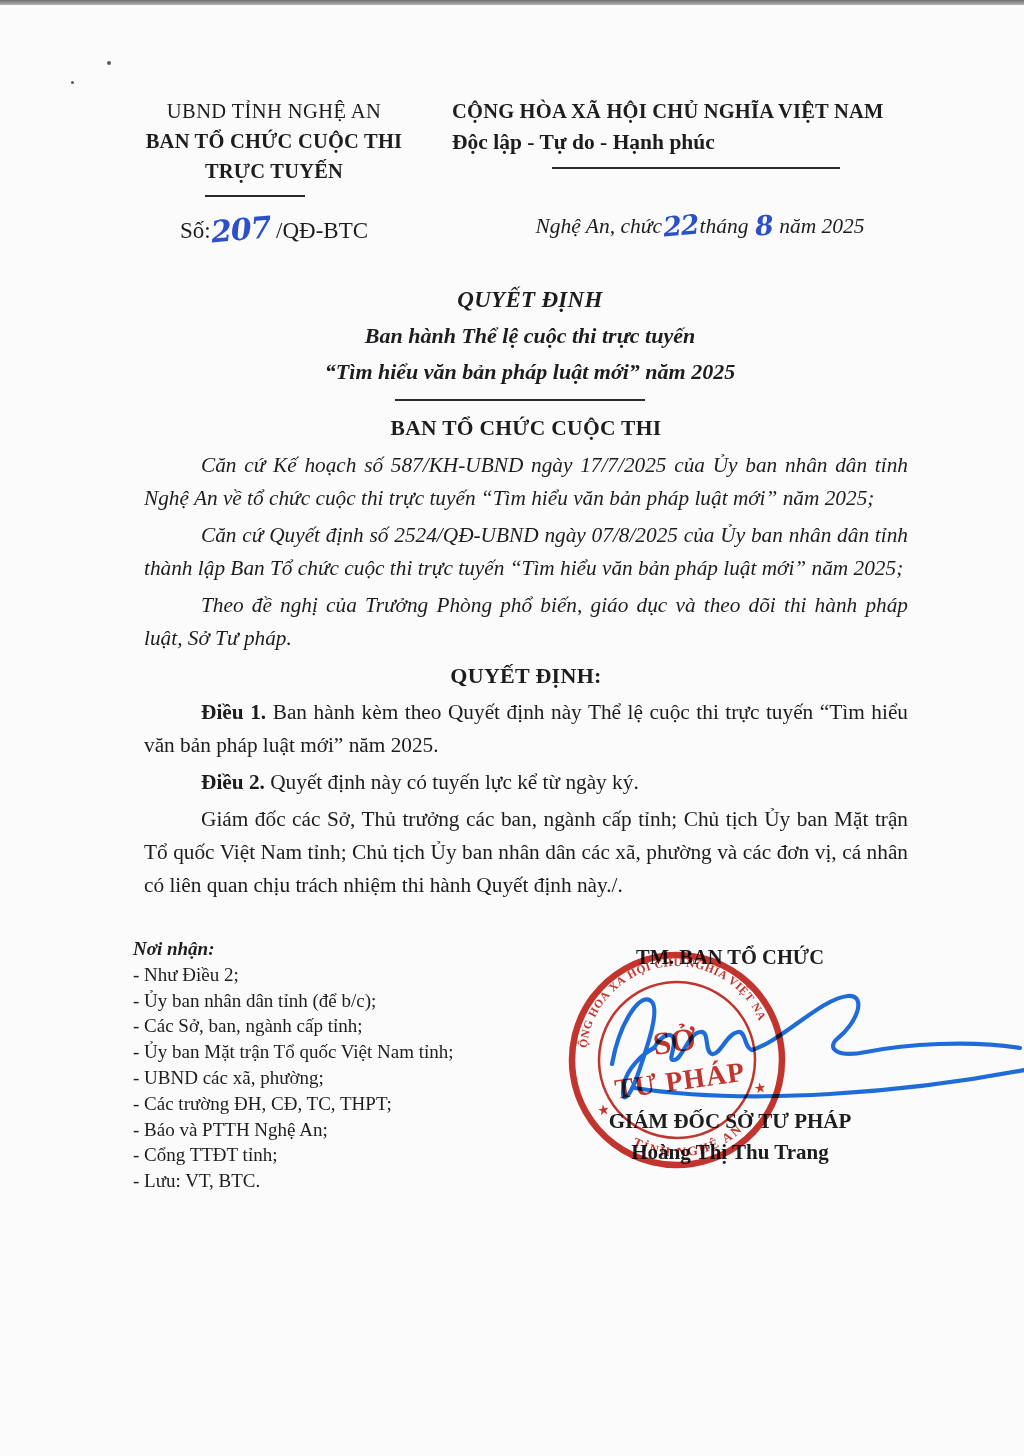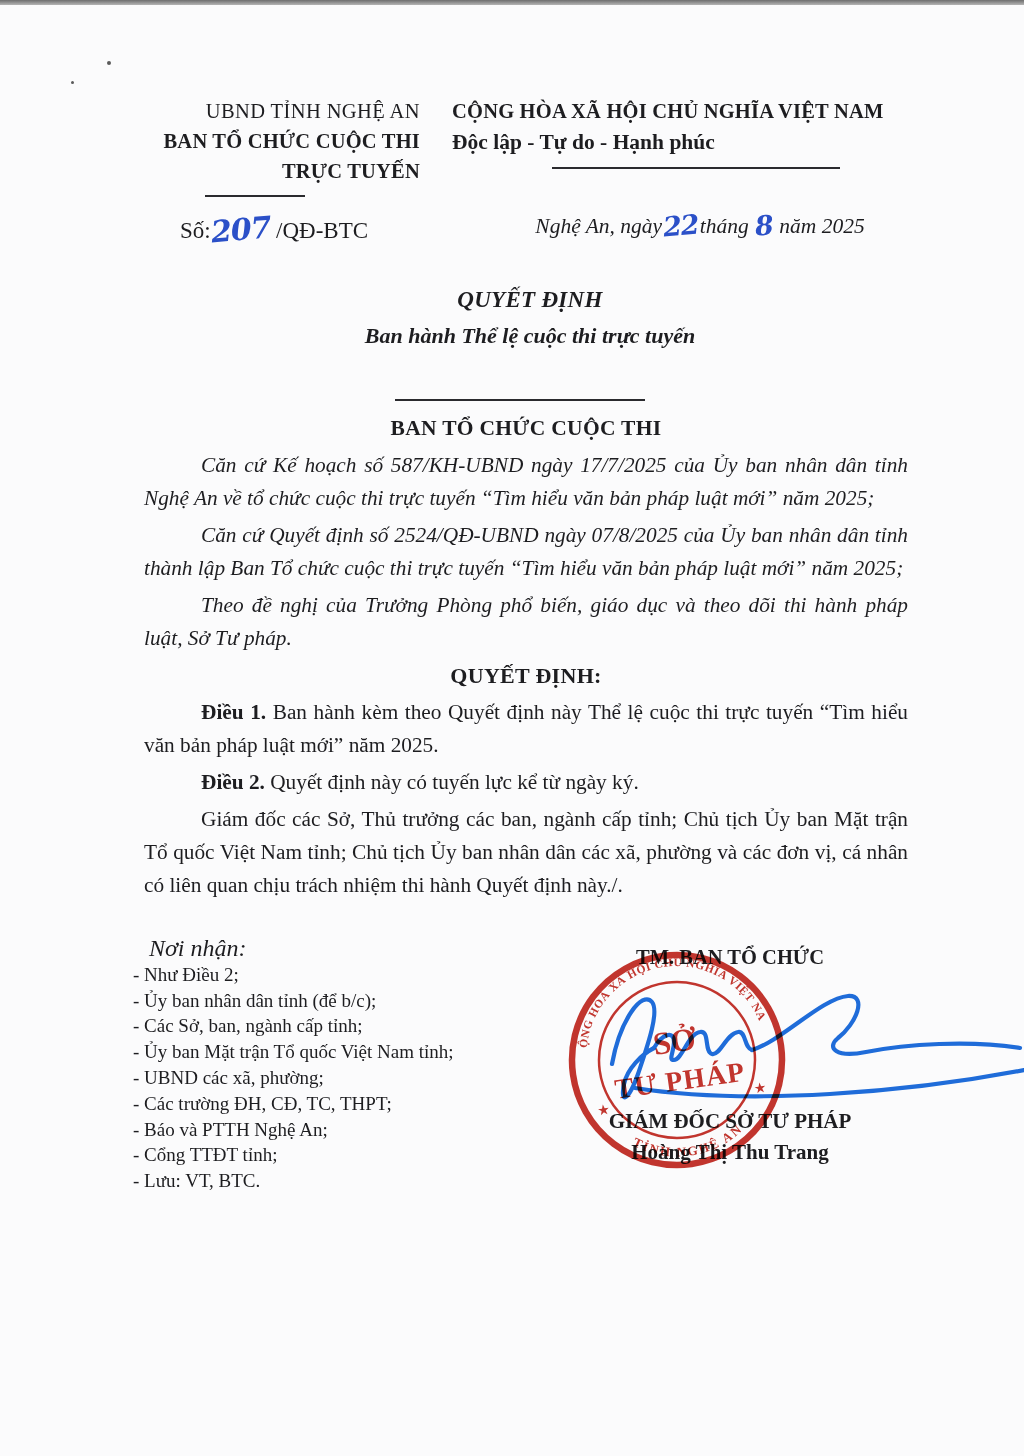--- a/index.html
+++ b/index.html
@@ -6,21 +6,21 @@
   body{
     width:1024px;height:1456px;position:relative;overflow:hidden;
     background:#fbfbfc;color:#1d1d20;
     font-family:"Liberation Serif","DejaVu Serif",serif;
   }
   .abs{position:absolute;}
   .scan-top{left:0;top:0;width:1024px;height:5px;background:linear-gradient(#6e6e6e,#b5b5b5);}
   .speck{background:#5a5a5a;border-radius:50%;}
 
   
-  .hdr-left{left:128px;top:96px;width:292px;text-align:right;line-height:30px;font-size:20.5px;}
+  .hdr-left{left:128px;top:96px;width:292px;text-align:center;line-height:30px;font-size:20.5px;}
   .hdr-left .org-parent{font-weight:normal;letter-spacing:.4px;}
   .hdr-left .org-bold{font-weight:bold;letter-spacing:.2px;}
   .rule{background:#2a2a2e;height:2px;}
   .so-line{left:128px;top:210px;width:292px;text-align:center;font-size:23px;}
   .hand{
     color:#2b50c8;font-weight:600;font-style:italic;display:inline-block;
     font-family:"DejaVu Serif",serif;letter-spacing:-1px;transform:rotate(-5deg);
     font-size:30px;position:relative;top:2px;
   }
   .hdr-right{left:452px;top:96px;width:496px;line-height:31px;}
@@ -37,21 +37,21 @@
   
   .doc-body{left:140px;top:412px;width:772px;font-size:21.3px;line-height:33px;}
   .doc-body h3{margin:0 0 3px 0;text-align:center;font-size:21.5px;letter-spacing:.3px;}
   .doc-body p{margin:4px;text-align:justify;text-indent:57px;}
   .doc-body p.preamble{font-style:italic;}
   .doc-body .art-label{font-weight:bold;}
   .doc-body h3.decision{margin:3px 0 2px 0;font-size:22px;}
 
   
   .recipients{left:133px;top:936px;width:430px;font-size:19px;line-height:25.8px;}
-  .recipients .label{font-weight:normal;font-style:italic;font-size:24px;margin-left:16px;}
+  .recipients .label{font-weight:bold;font-style:italic;font-size:19px;}
   .sig-head{left:545px;top:942px;width:370px;text-align:center;font-weight:bold;font-size:20.5px;line-height:31px;}
   .sig-foot{left:545px;top:1106px;width:370px;text-align:center;font-weight:bold;line-height:31px;}
   .sig-foot .role{font-size:21px;}
   .sig-foot .name{font-size:21px;}
 
   .stamp-svg{left:561px;top:944px;mix-blend-mode:multiply;opacity:.92;}
   .sign-svg{left:550px;top:972px;mix-blend-mode:multiply;}
   .stamp-text{font-family:"Liberation Serif","DejaVu Serif",serif;font-weight:bold;}
 </style>
 </head>
@@ -71,28 +71,29 @@
   <span>Số:</span><span class="hand">207</span>
   <span>/QĐ-BTC</span>
 </div>
 
 <div class="abs hdr-right">
   <div class="country">CỘNG HÒA XÃ HỘI CHỦ NGHĨA VIỆT NAM</div>
   <div class="motto">Độc lập - Tự do - Hạnh phúc</div>
 </div>
 <div class="abs rule" style="left:552px;top:167px;width:288px;"></div>
 <div class="abs date-line">
-  <span>Nghệ An, ngày</span><span class="hand">22</span><span>tháng</span>
+  <span>Nghệ An, chức</span><span class="hand">22</span><span>tháng</span>
   <span class="hand">8</span>
   <span>năm 2025</span>
 </div>
 
 <div class="abs title-block">
   <div class="t1">QUYẾT ĐỊNH</div>
   <div class="t2">Ban hành Thể lệ cuộc thi trực tuyến</div>
+  <div class="t3">“Tìm hiểu văn bản pháp luật mới” năm 2025</div>
 </div>
 <div class="abs rule" style="left:395px;top:399px;width:250px;"></div>
 
 <div class="abs doc-body">
   <h3>BAN TỔ CHỨC CUỘC THI</h3>
   <p class="preamble">Căn cứ Kế hoạch số 587/KH-UBND ngày 17/7/2025 của Ủy ban nhân dân tỉnh Nghệ An về tổ chức cuộc thi trực tuyến “Tìm hiểu văn bản pháp luật mới” năm 2025;</p>
   <p class="preamble">Căn cứ Quyết định số 2524/QĐ-UBND ngày 07/8/2025 của Ủy ban nhân dân tỉnh thành lập Ban Tổ chức cuộc thi trực tuyến “Tìm hiểu văn bản pháp luật mới” năm 2025;</p>
   <p class="preamble">Theo đề nghị của Trưởng Phòng phổ biến, giáo dục và theo dõi thi hành pháp luật, Sở Tư pháp.</p>
   <h3 class="decision">QUYẾT ĐỊNH:</h3>
   <p><span class="art-label">Điều 1.</span>

